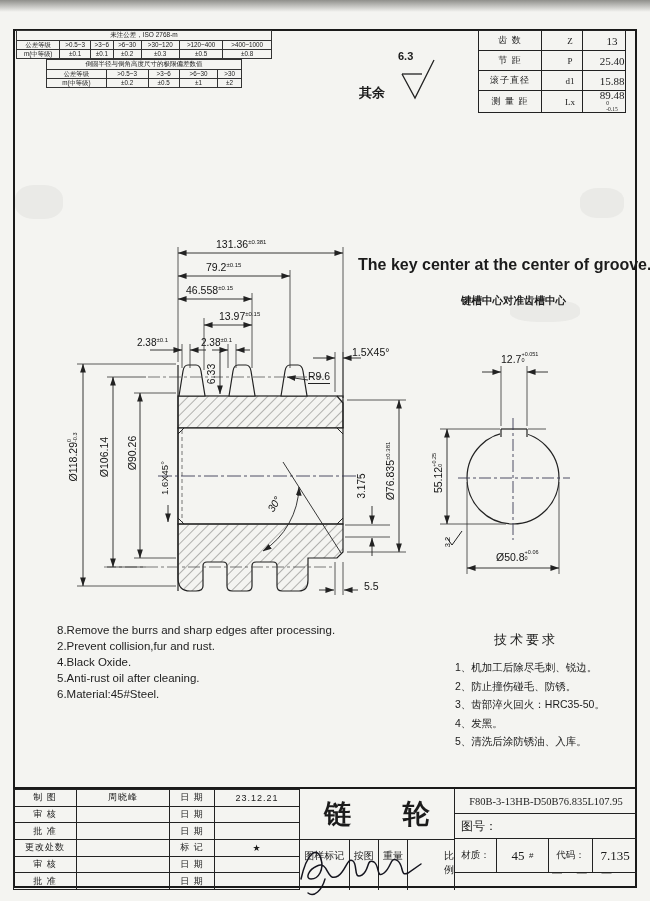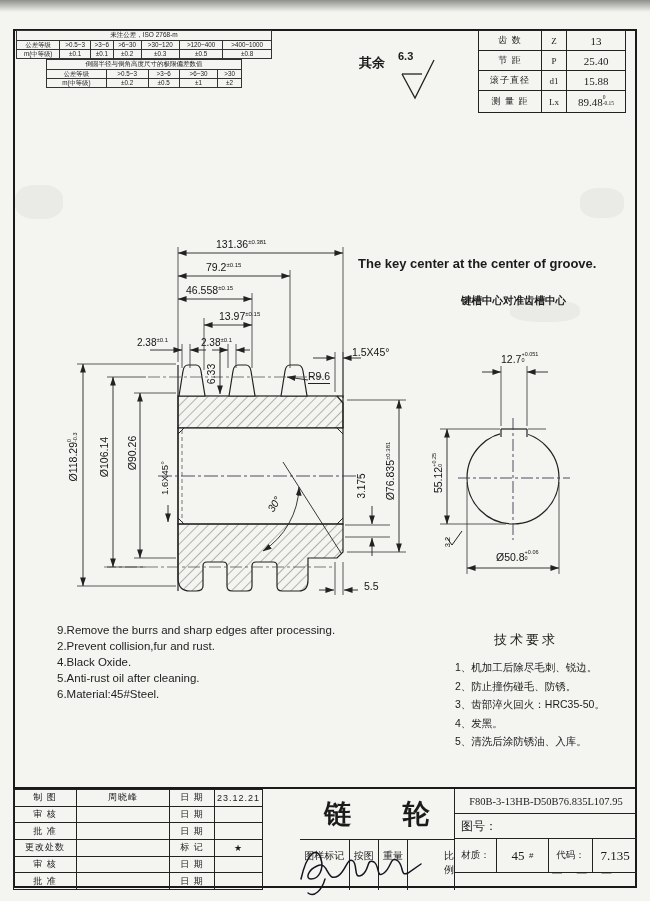--- a/index.html
+++ b/index.html
@@ -12,40 +12,40 @@
        border:2px solid #1a1a1a;box-sizing:border-box;}
   
   .toltab{position:absolute;left:16px;top:30px;width:256px;font-size:6.3px;line-height:1;}
   .toltab table{border-collapse:collapse;width:100%;}
   .toltab td,.toltab .ttl{border:1px solid #333;padding:1px 0;text-align:center;
        white-space:nowrap;overflow:hidden;}
   .toltab .ttl{font-size:6.5px;}
   .toltab .sub{width:196px;margin-left:30px;}
   
   .ptab{position:absolute;left:478px;top:30px;width:146px;border:1px solid #222;}
-  .prow{display:flex;border-bottom:1px solid #222;height:19px;align-items:center;}
+  .prow{display:flex;border-bottom:1px solid #222;height:19px;align-items:center;gap:16px;}
   .prow:last-child{border-bottom:none;}
   .pc1{width:62px;font-size:9px;text-align:center;letter-spacing:1px;border-right:1px solid #222;align-self:stretch;display:flex;align-items:center;justify-content:center;}
   .pc2{width:24px;font-size:9px;font-family:"Liberation Serif",serif;text-align:center;border-right:1px solid #222;align-self:stretch;display:flex;align-items:center;justify-content:center;}
   .pc3{flex:1;font-size:11px;font-family:Liberation Serif, serif;text-align:center;}
   
   .abs{position:absolute;white-space:nowrap;font-weight:bold;}
   .dimlab{position:absolute;white-space:nowrap;font-size:10.5px;color:#141414;}
   .rlab{position:absolute;white-space:nowrap;font-size:10.5px;color:#141414;
         transform:translate(-50%,-50%) rotate(-90deg);}
   .tol{font-size:6px;vertical-align:4px;}
   .stack{display:inline-block;vertical-align:1px;line-height:5.5px;font-size:5.5px;text-align:left;}
   .stack span{display:block;}
   .notes{position:absolute;left:57px;top:622px;font-size:11.5px;line-height:16px;color:#222;}
   .tech-title{position:absolute;left:494px;top:631px;font-size:13px;letter-spacing:3px;}
   .tech{position:absolute;left:455px;top:658px;font-size:10.5px;line-height:18.5px;}
   
   .tb{position:absolute;left:13px;top:787px;width:624px;height:101px;
       border-top:2px solid #1a1a1a;box-sizing:border-box;}
-  .tb-left{position:absolute;left:0;top:0;width:250px;height:101px;}
+  .tb-left{position:absolute;left:0;top:0;width:287px;height:101px;}
   .tb-left table{border-collapse:collapse;width:100%;height:101px;table-layout:fixed;font-size:9px;}
   .tb-left td{border:1px solid #222;text-align:center;padding:0;letter-spacing:1px;overflow:hidden;}
   .tb-left td:nth-child(1){width:62px;}
   .tb-left td:nth-child(2){width:92px;}
   .tb-left td:nth-child(3){width:44px;}
   .tb-center{position:absolute;left:287px;top:0;width:155px;height:101px;border-right:1px solid #222;box-sizing:border-box;}
   .tb-title{height:50px;border-bottom:1px solid #222;display:flex;align-items:center;justify-content:center;
       font-size:27px;letter-spacing:22px;text-indent:22px;font-weight:bold;}
   .tb-subcols{display:flex;height:50px;}
   .tb-subcols > div{border-right:1px solid #222;font-size:10px;text-align:center;padding-top:9px;box-sizing:border-box;}
@@ -141,28 +141,28 @@
     <div class="pc2">d1</div>
     <div class="pc3">15.88</div>
   </div>
   <div class="prow" style="height:21px">
     <div class="pc1">测 量 距</div>
     <div class="pc2">Lx</div>
     <div class="pc3"><span>89.48</span><span class="stack"><span>0</span><span>-0.15</span></span></div>
   </div>
 </div>
 
-<span class="abs" style="left:359px;top:54px;font-size:13px;">其余</span>
+<span class="abs" style="left:359px;top:84px;font-size:13px;">其余</span>
 <span class="abs" style="left:398px;top:50px;font-size:11px;">6.3</span>
 <svg class="layer" style="left:392px;top:56px;" width="50" height="46" viewBox="0 0 50 46">
   <polyline points="10,18 23,42 42,4" fill="none" stroke="#222" stroke-width="1.3"></polyline>
   <line x1="10" y1="18" x2="30" y2="18" stroke="#222" stroke-width="1.3"></line>
 </svg>
 
-<span class="abs" style="left:358px;top:256px;font-size:13px;">The key center at the center of groove.</span>
+<span class="abs" style="left:358px;top:256px;font-size:16px;">The key center at the center of groove.</span>
 <span class="abs" style="left:461px;top:294px;font-size:10.5px;">键槽中心对准齿槽中心</span>
 
 <svg class="layer" style="left:0;top:0;" width="650" height="901" viewBox="0 0 650 901">
   <defs>
     <pattern id="h45" width="7" height="7" patternUnits="userSpaceOnUse" patternTransform="rotate(45)">
       <line x1="0" y1="0" x2="0" y2="7" stroke="#4a4a48" stroke-width="0.8"></line>
     </pattern>
     <marker id="ar" viewBox="0 0 10 10" refX="9.5" refY="5" markerWidth="10" markerHeight="10" orient="auto-start-reverse">
       <path d="M0,1.8 L9.8,5 L0,8.2 z" fill="#222"></path>
     </marker>
@@ -299,21 +299,21 @@
 <span class="dimlab" style="left:266px;top:498px;transform:rotate(-58deg);font-style:italic;">30°</span>
 <span class="rlab" style="left:361px;top:486px;font-size:10px;">3.175</span>
 <span class="rlab" style="left:390px;top:471px;"><span>Ø76.835</span><span class="tol">±0.381</span></span>
 <span class="dimlab" style="left:364px;top:580px;">5.5</span>
 <span class="dimlab" style="left:501px;top:352px;"><span>12.7</span><span class="stack"><span>+0.051</span><span>0</span></span></span>
 <span class="rlab" style="left:438px;top:473px;"><span>55.12</span><span class="stack"><span>+0.25</span><span>0</span></span></span>
 <span class="dimlab" style="left:496px;top:550px;"><span>Ø50.8</span><span class="stack"><span>+0.06</span><span>0</span></span></span>
 <span class="rlab" style="left:447px;top:542px;font-size:7.5px;">3.2</span>
 
 <div class="notes">
-    <div>9.Remove the burrs and sharp edges after processing.</div>
+    <div>8.Remove the burrs and sharp edges after processing.</div>
     <div>2.Prevent collision,fur and rust.</div>
     <div>4.Black Oxide.</div>
     <div>5.Anti-rust oil after cleaning.</div>
     <div>6.Material:45#Steel.</div>
   </div>
 <div class="tech-title">技术要求</div>
 <div class="tech">
     <div>1、机加工后除尽毛刺、锐边。</div>
     <div>2、防止撞伤碰毛、防锈。</div>
     <div>3、齿部淬火回火：HRC35-50。</div>

